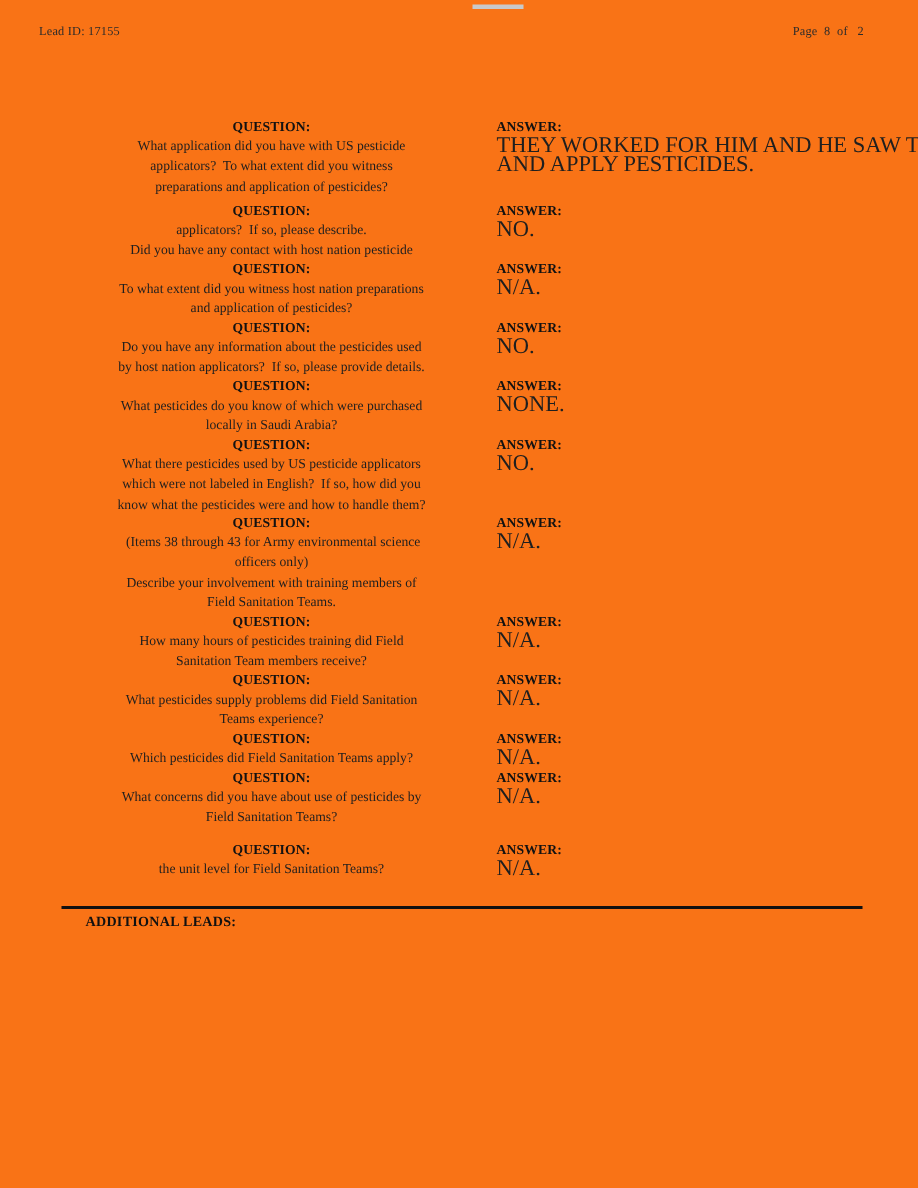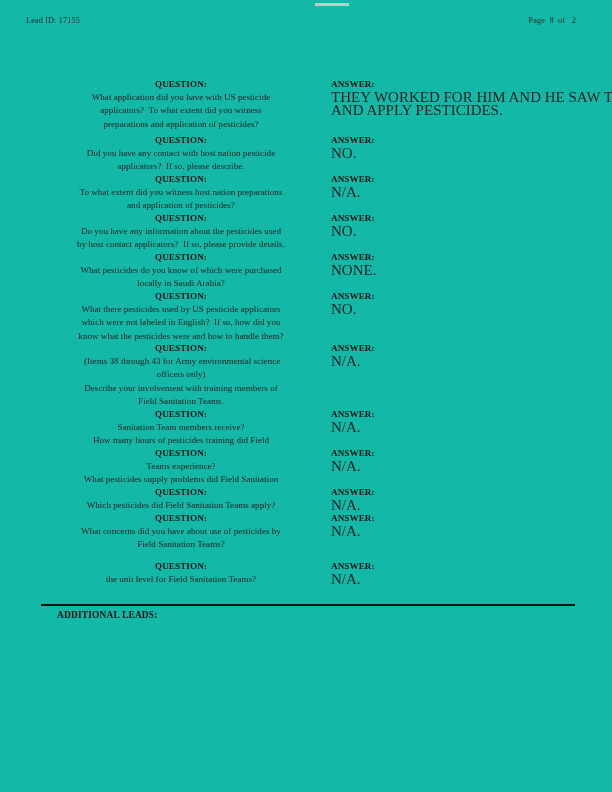--- a/index.html
+++ b/index.html
@@ -8,21 +8,21 @@
     background: #ffffff;
   }
   body {
     font-family: "Liberation Serif", "DejaVu Serif", serif;
     color: #1a1a1a;
   }
   .page {
     position: relative;
     width: 612px;
     height: 792px;
-    background: #14b8a6;
+    background: #f97316;
     overflow: hidden;
   }
 
   
   .scan-mark {
     position: absolute;
     left: 315px;
     top: 3px;
     width: 34px;
     height: 3px;
@@ -153,22 +153,22 @@
           <div class="atext">
             <span class="ln">THEY WORKED FOR HIM AND HE SAW THEM MIX</span>
             <span class="ln">AND APPLY PESTICIDES.</span>
           </div>
         </div>
       </div>
       <div class="qa-block" style="position: absolute; top: 56px; left: 0px; width: 612px;">
         <div class="q-col">
           <div class="label">QUESTION:</div>
           <div class="qtext">
+            <span class="ln">applicators?  If so, please describe.</span>
             <span class="ln">Did you have any contact with host nation pesticide</span>
-            <span class="ln">applicators?  If so, please describe.</span>
           </div>
         </div>
         <div class="a-col">
           <div class="label">ANSWER:</div>
           <div class="atext">
             <span class="ln">NO.</span>
           </div>
         </div>
       </div>
       <div class="qa-block" style="position: absolute; top: 95px; left: 0px; width: 612px;">
@@ -184,21 +184,21 @@
           <div class="atext">
             <span class="ln">N/A.</span>
           </div>
         </div>
       </div>
       <div class="qa-block" style="position: absolute; top: 134px; left: 0px; width: 612px;">
         <div class="q-col">
           <div class="label">QUESTION:</div>
           <div class="qtext">
             <span class="ln">Do you have any information about the pesticides used</span>
-            <span class="ln">by host contact applicators?  If so, please provide details.</span>
+            <span class="ln">by host nation applicators?  If so, please provide details.</span>
           </div>
         </div>
         <div class="a-col">
           <div class="label">ANSWER:</div>
           <div class="atext">
             <span class="ln">NO.</span>
           </div>
         </div>
       </div>
       <div class="qa-block" style="position: absolute; top: 173px; left: 0px; width: 612px;">
@@ -246,37 +246,37 @@
           <div class="label">ANSWER:</div>
           <div class="atext">
             <span class="ln">N/A.</span>
           </div>
         </div>
       </div>
       <div class="qa-block" style="position: absolute; top: 330px; left: 0px; width: 612px;">
         <div class="q-col">
           <div class="label">QUESTION:</div>
           <div class="qtext">
+            <span class="ln">How many hours of pesticides training did Field</span>
             <span class="ln">Sanitation Team members receive?</span>
-            <span class="ln">How many hours of pesticides training did Field</span>
           </div>
         </div>
         <div class="a-col">
           <div class="label">ANSWER:</div>
           <div class="atext">
             <span class="ln">N/A.</span>
           </div>
         </div>
       </div>
       <div class="qa-block" style="position: absolute; top: 369px; left: 0px; width: 612px;">
         <div class="q-col">
           <div class="label">QUESTION:</div>
           <div class="qtext">
+            <span class="ln">What pesticides supply problems did Field Sanitation</span>
             <span class="ln">Teams experience?</span>
-            <span class="ln">What pesticides supply problems did Field Sanitation</span>
           </div>
         </div>
         <div class="a-col">
           <div class="label">ANSWER:</div>
           <div class="atext">
             <span class="ln">N/A.</span>
           </div>
         </div>
       </div>
       <div class="qa-block" style="position: absolute; top: 408px; left: 0px; width: 612px;">

